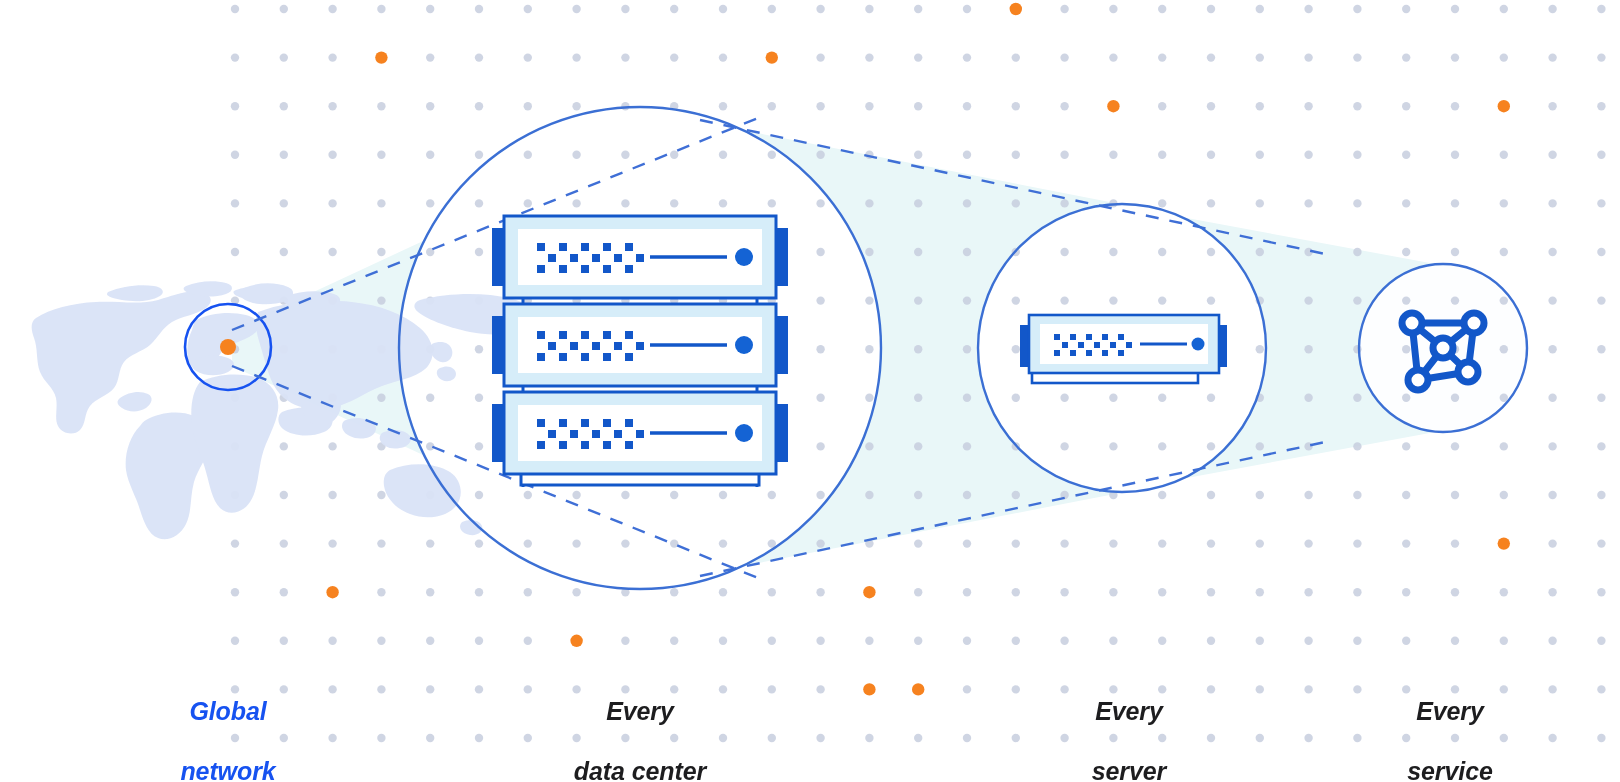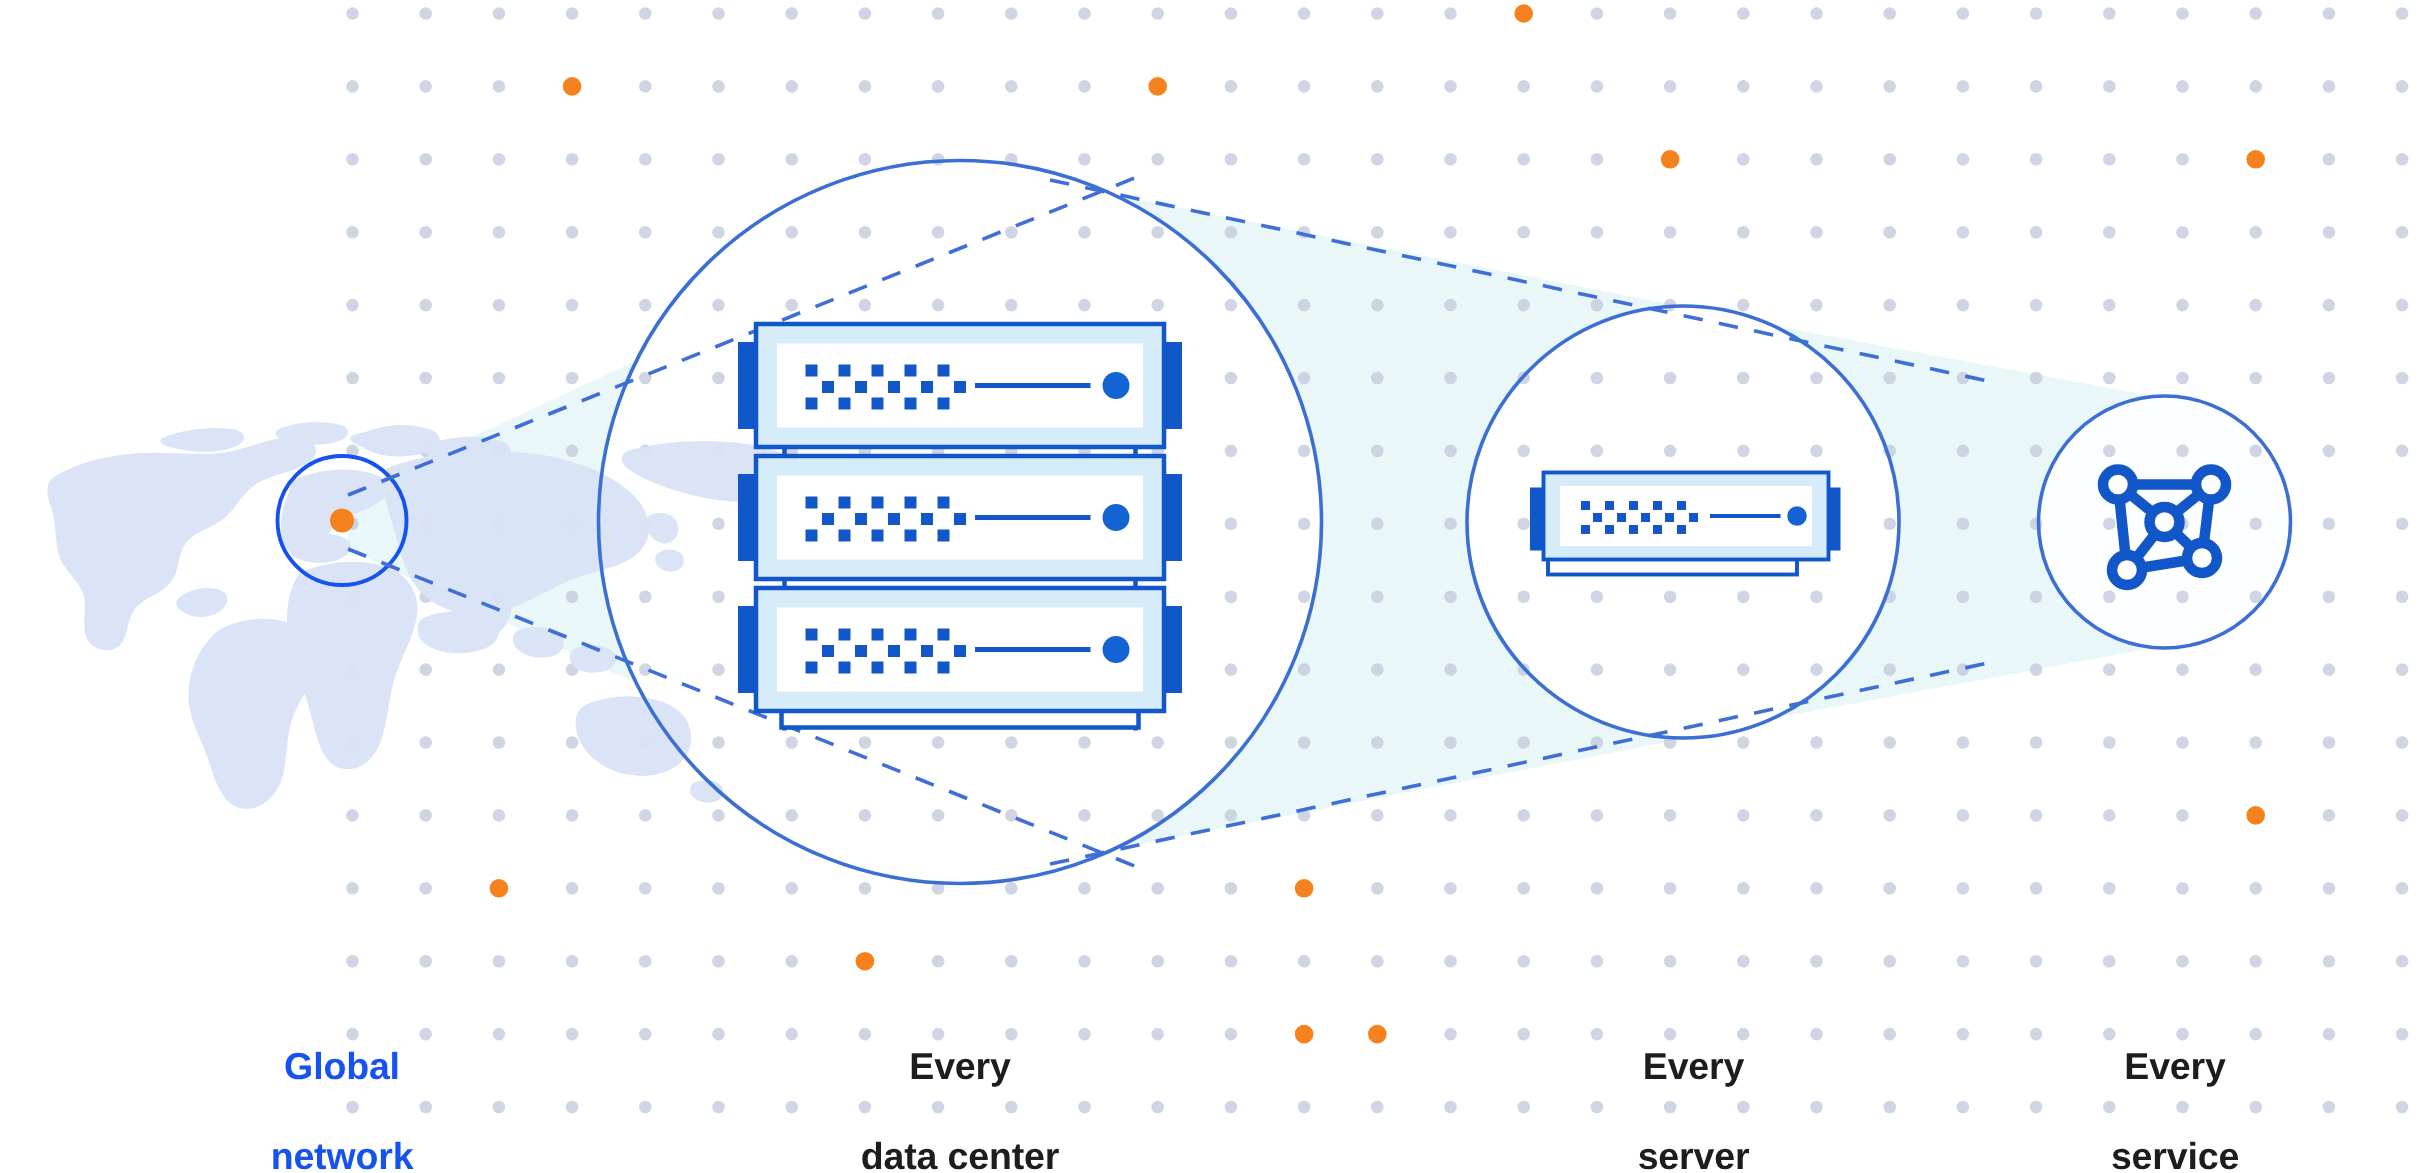--- a/index.html
+++ b/index.html
@@ -32,21 +32,21 @@
     font-family: "Liberation Sans", sans-serif;
     font-size: 25px;
     font-weight: 700;
     line-height: 30px;
     letter-spacing: -0.1px;
     color: #1d1d1f;
     white-space: pre-line;
     user-select: none;
   }
   .label.accent { color: #1652f0; }
-  .label-line { display: block; }
+  .label-line { display: block; font-style: italic; }
 </style>
 </head>
 <body>
 
 <div id="stage">
 
   <svg class="layer" viewBox="0 0 1620 782" xmlns="http://www.w3.org/2000/svg">
     <defs>
       <clipPath id="clipFunnel1">
         <path d="M228,347 L660,105 L660,591 Z"></path>

